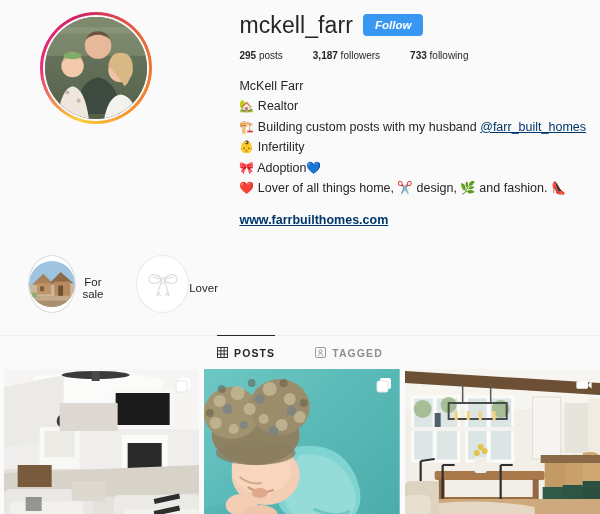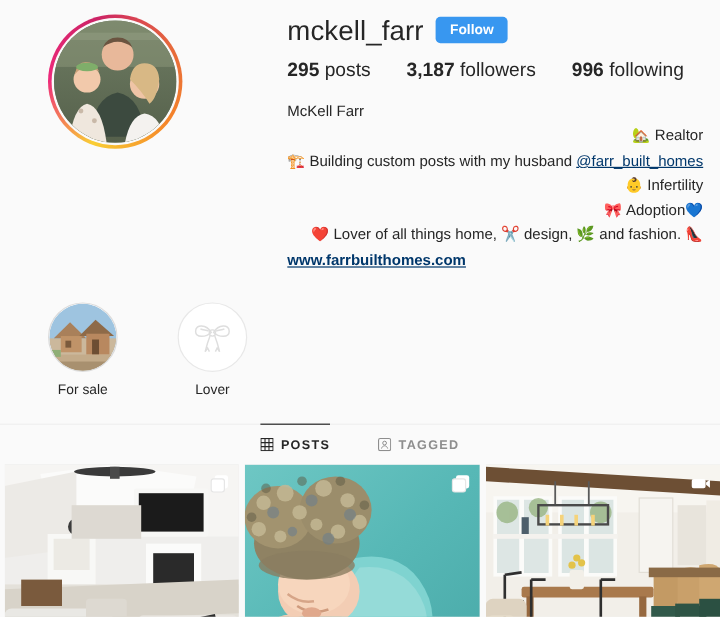--- a/index.html
+++ b/index.html
@@ -27,37 +27,37 @@
   }
   .avatar-img svg { display: block; width: 100%; height: 100%; }
 
   .info-col { flex: 1; padding-right: 14px; }
 
   .name-row { display: flex; align-items: center; gap: 10px; height: 34px; }
   .username { font-size: 23px; font-weight: 300; color: #262626; letter-spacing: .1px; }
   .follow-btn {
     background: #3897f0; color: #fff; border: 0; border-radius: 4px;
     font-size: 11.5px; font-weight: bold; padding: 5px 12px; cursor: pointer;
-    font-family: "Liberation Sans", sans-serif; line-height: 1.1;
-  }
-
-  .stats { display: flex; gap: 30px; margin-top: 8px; font-size: 16px; color: #262626; }
+    font-family: "Liberation Sans", sans-serif; line-height: 1.1; font-style: italic;
+  }
+
+  .stats { display: flex; gap: 30px; margin-top: 8px; font-size: 10px; color: #262626; }
   .stat b { font-weight: bold; }
   .stat span { font-weight: normal; }
 
   .bio { margin-top: 15px; font-size: 12.5px; line-height: 1.62; color: #262626; }
   .bio .fullname { font-weight: normal; display: block; }
-  .bio-line { display: block; white-space: nowrap; text-align: right; }
+  .bio-line { display: block; white-space: nowrap; }
   .mention { color: #00376b; }
-  .weblink { color: #00376b; font-weight: bold; display: block; margin-top: 2px; }
+  .weblink { color: #00376b; font-weight: bold; display: block; margin-top: 12px; }
   .emj { font-family: "DejaVu Sans", sans-serif; font-size: 12px; }
 
   
   .highlights { display: flex; gap: 26px; padding: 24px 0 0 28px; }
-  .hl { width: 82px; display: flex; flex-direction: column; align-items: center; cursor: pointer; }
+  .hl { width: 82px; display: flex; flex-direction: row; align-items: center; cursor: pointer; }
   .hl-circle {
     width: 58px; height: 58px; border-radius: 50%;
     border: 1px solid #e8e8e8; background: #fff;
     display: flex; align-items: center; justify-content: center; overflow: hidden;
   }
   .hl-circle.photo { border-color: #dbdbdb; padding: 0; }
   .hl-circle svg { display: block; }
   .hl-label { margin-top: 9px; font-size: 11.5px; color: #262626; text-align: center; }
 
   
@@ -132,21 +132,21 @@
       <div class="stats">
         <div class="stat">
           <b>295</b>
           <span>posts</span>
         </div>
         <div class="stat">
           <b>3,187</b>
           <span>followers</span>
         </div>
         <div class="stat">
-          <b>996</b>
+          <b>733</b>
           <span>following</span>
         </div>
       </div>
 
       <div class="bio">
         <span class="fullname">McKell Farr</span>
         <div id="bio-lines">
             <span class="bio-line"><span class="emj">🏡</span> <span>Realtor</span></span>
             <span class="bio-line"><span class="emj">🏗️</span> <span>Building custom posts with my husband </span><a class="mention" href="#">@farr_built_homes</a></span>
             <span class="bio-line"><span class="emj">👶</span> <span>Infertility</span></span>

